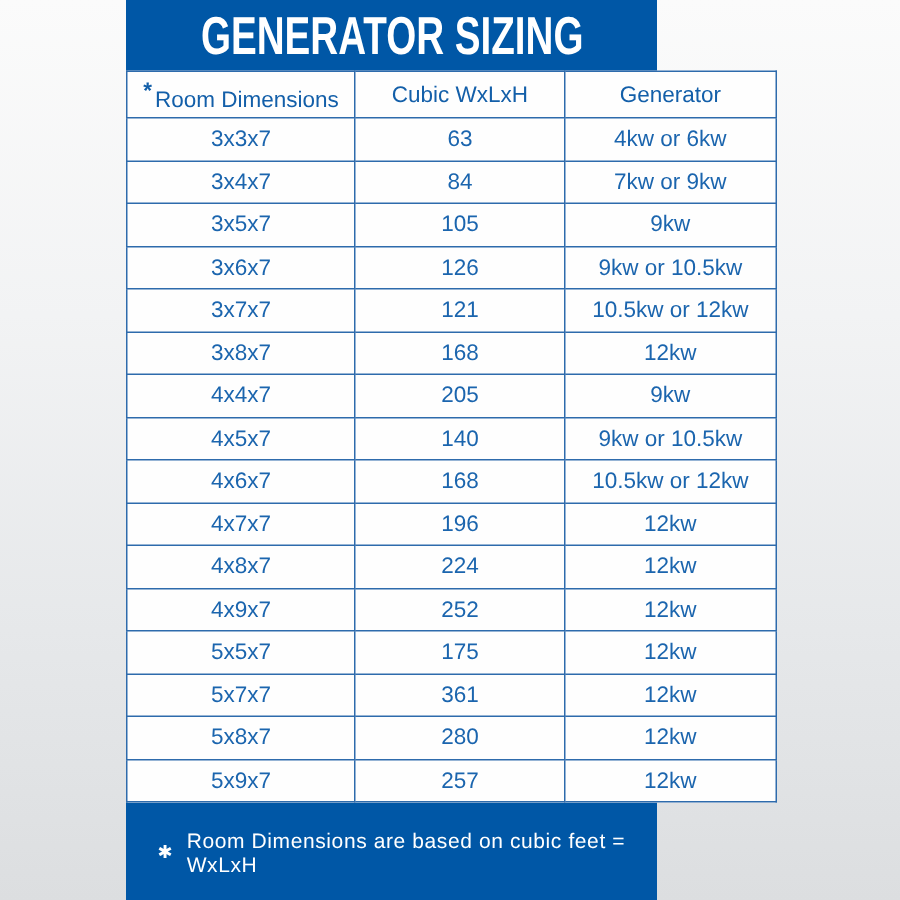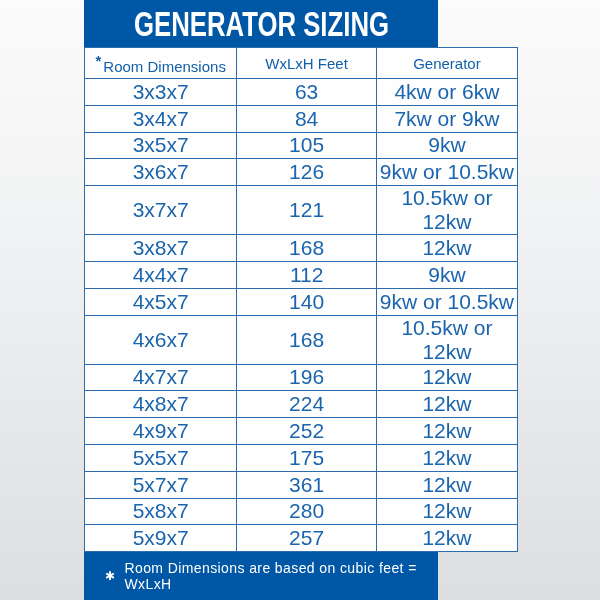--- a/index.html
+++ b/index.html
@@ -55,21 +55,21 @@
   }
   thead tr { height: 31px; }
   tbody tr { height: 26.8px; }
   th {
     color: #135fa9;
     font-size: 15px;
     font-weight: normal;
   }
   td {
     color: #1b65ae;
-    font-size: 21px;
+    font-size: 15px;
   }
   .hdr-marker {
     font-weight: bold;
     font-size: 15px;
     vertical-align: super;
     margin-right: 2px;
   }
   .footnote {
     flex: 1;
     display: flex;
@@ -98,21 +98,21 @@
       <colgroup>
         <col class="c1">
           <col class="c2">
           <col class="c3">
       </colgroup>
       <thead>
         <tr>
           <th>
             <span class="hdr-marker">*</span><span>Room Dimensions</span>
           </th>
-          <th>WxLxH Feet</th>
+          <th>Cubic WxLxH</th>
           <th>Generator</th>
         </tr>
       </thead>
       <tbody>
   <tr>
     <td>3x3x7</td>
     <td>63</td>
     <td>4kw or 6kw</td>
   </tr>
 
@@ -141,21 +141,21 @@
   </tr>
 
   <tr>
     <td>3x8x7</td>
     <td>168</td>
     <td>12kw</td>
   </tr>
 
   <tr>
     <td>4x4x7</td>
-    <td>112</td>
+    <td>205</td>
     <td>9kw</td>
   </tr>
 
   <tr>
     <td>4x5x7</td>
     <td>140</td>
     <td>9kw or 10.5kw</td>
   </tr>
 
   <tr>

